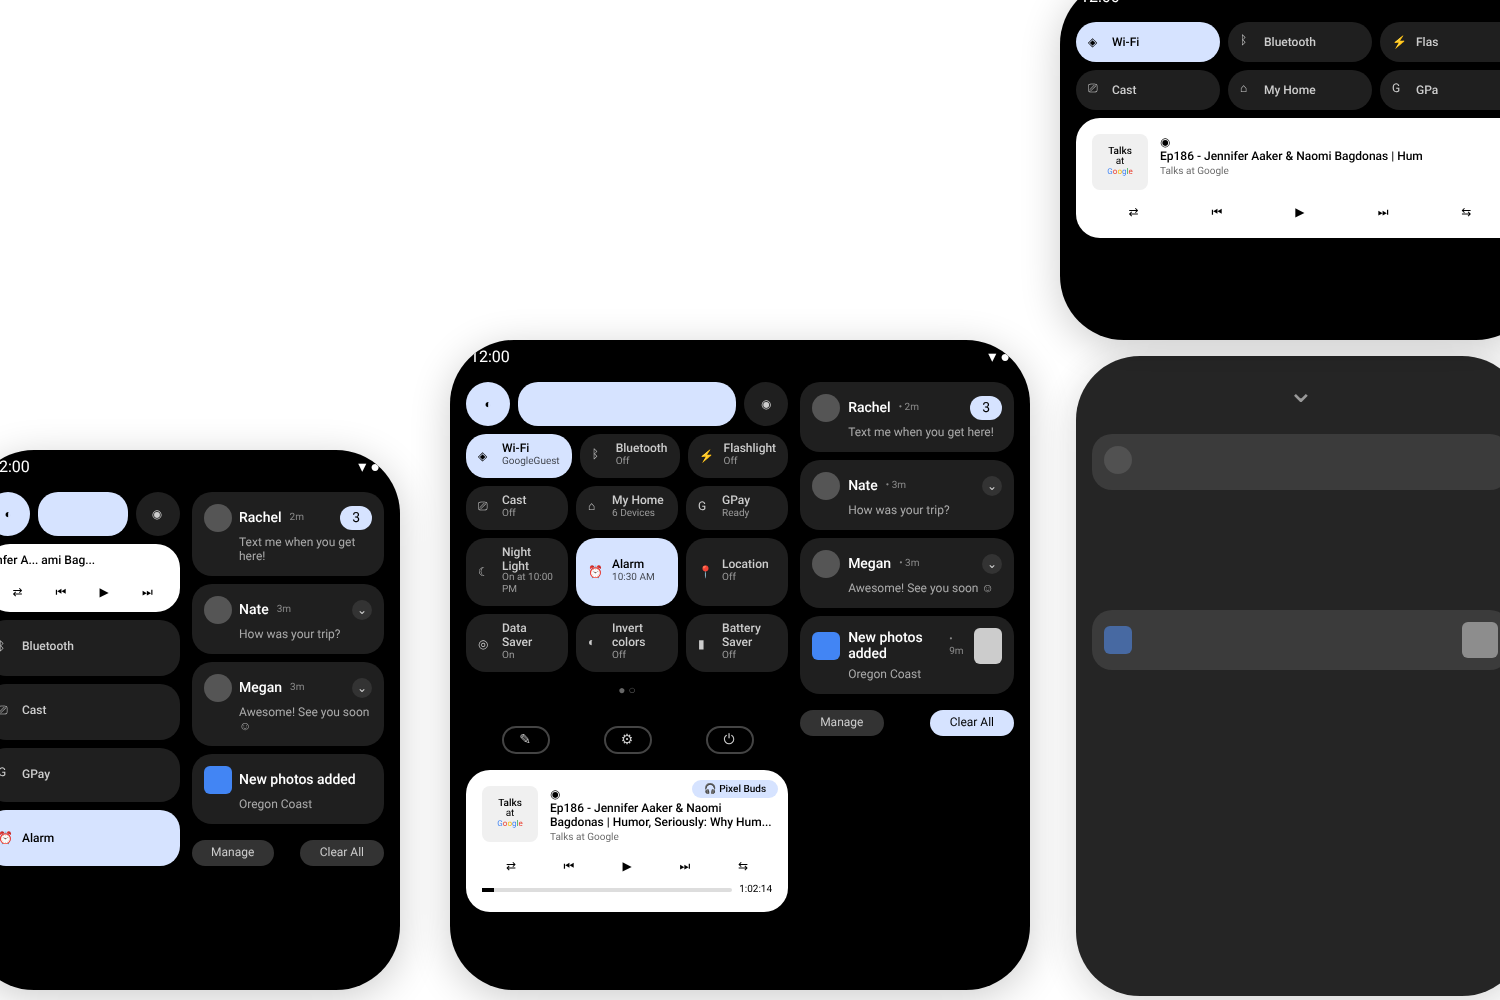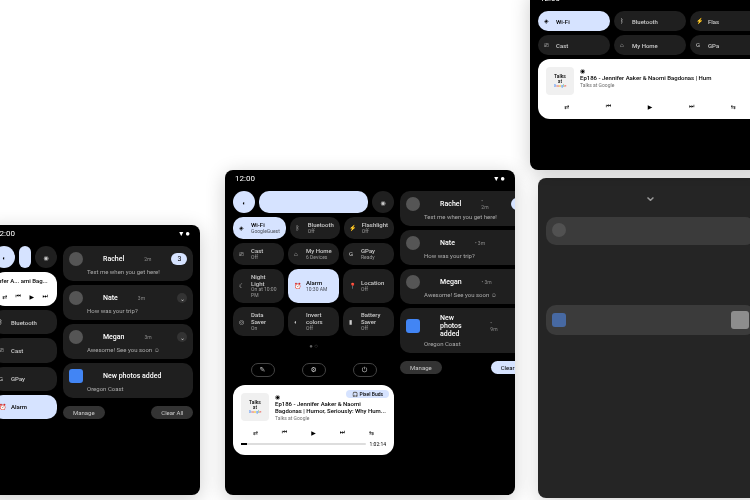--- a/index.html
+++ b/index.html
@@ -1,34 +1,34 @@
 <!DOCTYPE html>
 <html><head>
 <meta charset="utf-8">
 <style>
 *{margin:0;padding:0;box-sizing:border-box;font-family:-apple-system,BlinkMacSystemFont,'Segoe UI',Roboto,sans-serif}
 body{background:#fff;width:750px;height:500px;position:relative;overflow:hidden}
-.tablet{position:absolute;background:#000;border-radius:8px;overflow:hidden;box-shadow:0 4px 20px rgba(0,0,0,.2)}
+.tablet{position:absolute;background:#000;border-radius:32px;overflow:hidden;box-shadow:0 4px 20px rgba(0,0,0,.2)}
 .t1{left:-15px;top:225px;width:215px;height:270px}
 .t2{left:225px;top:170px;width:290px;height:325px}
 .t3{left:530px;top:-10px;width:240px;height:180px}
 .t4{left:538px;top:178px;width:225px;height:320px}
 .statusbar{display:flex;justify-content:space-between;align-items:center;padding:4px 10px;color:#fff;font-size:8px}
 .content{display:flex;gap:6px;padding:4px 8px}
 .col{flex:1;display:flex;flex-direction:column;gap:4px}
 .qsrow{display:flex;gap:4px}
 .qs{flex:1;background:#1f1f1f;border-radius:10px;padding:5px 6px;display:flex;align-items:center;gap:4px;color:#ccc;font-size:6px;min-height:20px}
 .qs.on{background:#d6e3ff;color:#000}
 .qs.round{border-radius:50%;width:22px;height:22px;flex:0 0 22px;justify-content:center;padding:0}
 .qs-ico{width:8px;height:8px;flex-shrink:0}
 .qs-txt{display:flex;flex-direction:column;line-height:1.1}
 .qs-lbl{font-size:6px;font-weight:500}
 .qs-sub{font-size:5px;opacity:.7}
 .notif{background:#1f1f1f;border-radius:10px;padding:6px;color:#ccc;font-size:6px}
-.notif-hd{display:flex;align-items:center;gap:20px;margin-bottom:2px}
+.notif-hd{display:flex;align-items:center;gap:4px;margin-bottom:2px}
 .avatar{width:14px;height:14px;border-radius:50%;background:#555;flex-shrink:0}
 .avatar.sq{border-radius:3px;background:#4285f4}
 .notif-name{font-size:7px;font-weight:500;color:#fff}
 .notif-time{font-size:5px;opacity:.6}
 .notif-body{font-size:6px;opacity:.8;margin-left:18px}
 .chev{margin-left:auto;width:10px;height:10px;border-radius:50%;background:#333;display:flex;align-items:center;justify-content:center;font-size:6px}
 .badge{background:#d6e3ff;color:#000;border-radius:8px;padding:1px 6px;font-size:5px;font-weight:500}
 .actions{display:flex;justify-content:space-between;margin-top:4px}
 .btn{background:#333;color:#ccc;border-radius:10px;padding:3px 10px;font-size:6px}
 .btn.light{background:#d6e3ff;color:#000}

